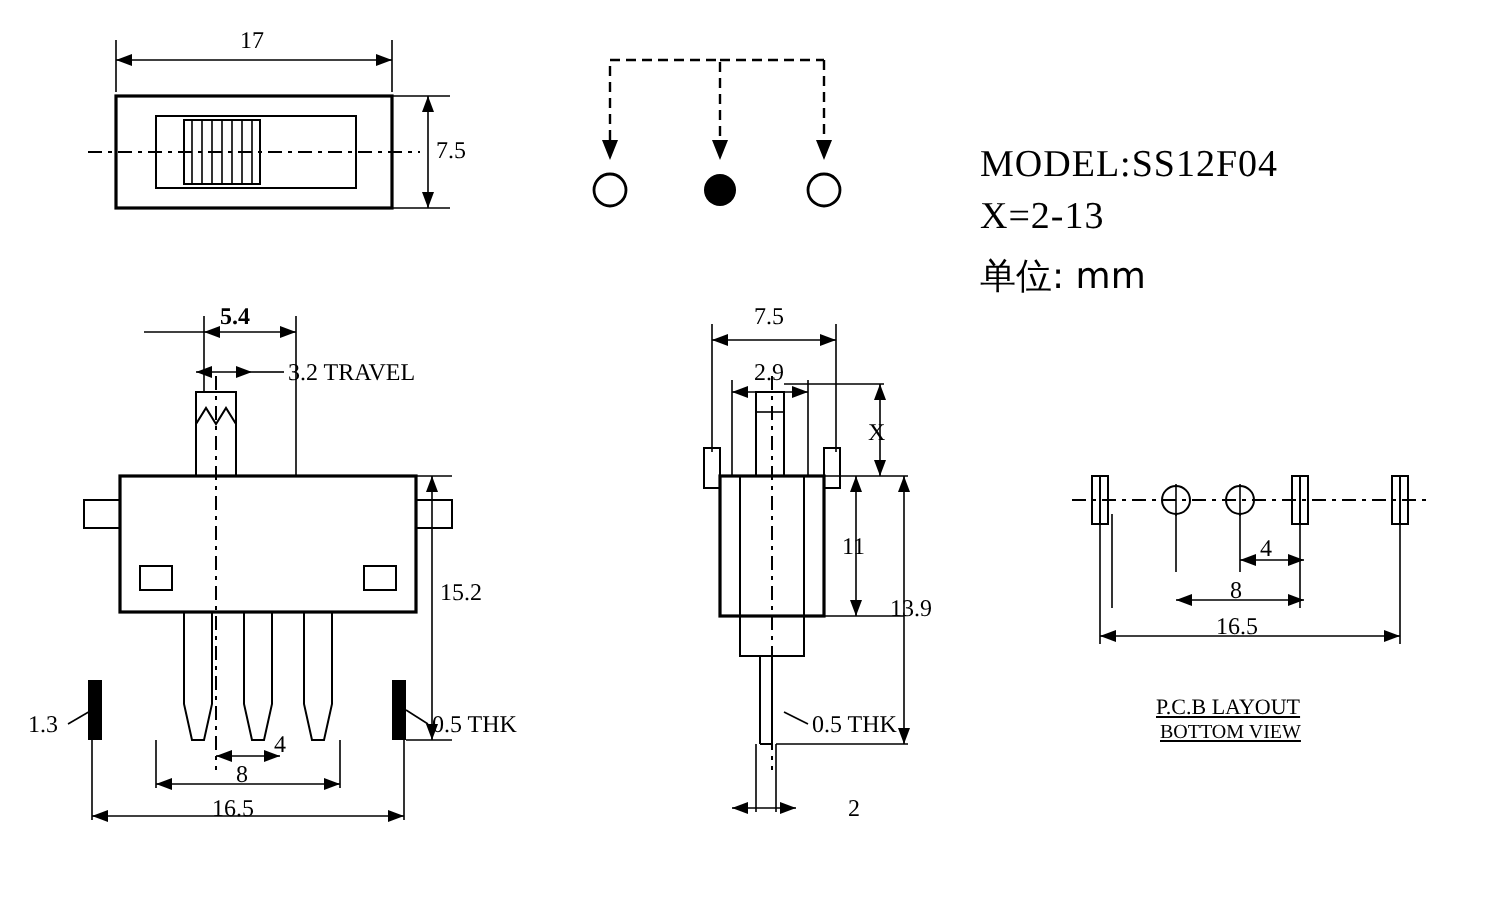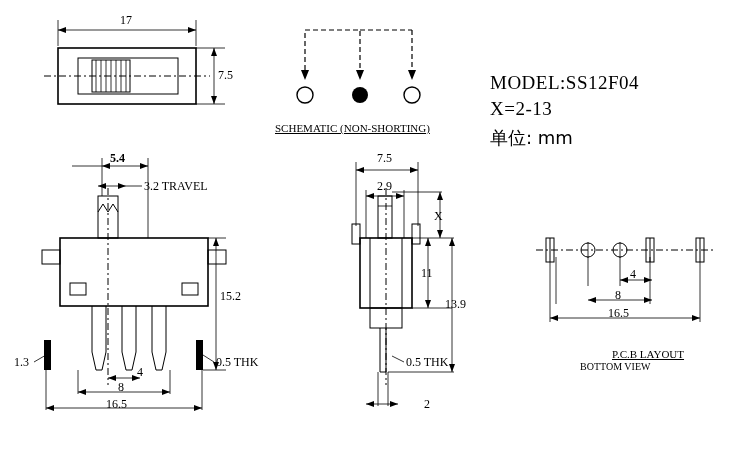--- a/index.html
+++ b/index.html
@@ -10,21 +10,21 @@
     color:#000;
     overflow:hidden;
     position:relative;
   }
   #stage{position:relative;width:643px;height:450px;}
   .abs{position:absolute;}
   .lbl{font-family:"Liberation Serif", serif;font-size:12px;line-height:1;white-space:nowrap;}
   .title{font-family:"Liberation Serif", serif;font-size:19px;white-space:nowrap;letter-spacing:0.5px;}
   .title2{font-family:"Liberation Serif", serif;font-size:18px;white-space:nowrap;}
   .cap{font-family:"Liberation Serif", serif;font-size:11px;white-space:nowrap;text-decoration:underline;}
-  .cap2{font-family:"Liberation Serif", serif;font-size:10px;white-space:nowrap;}
+  .cap2{font-family:"Liberation Serif", serif;font-size:10px;white-space:nowrap;text-decoration:underline;}
   svg{position:absolute;left:0;top:0;}
   .ln{stroke:#000;stroke-width:1;fill:none;}
   .ln2{stroke:#000;stroke-width:1.6;fill:none;}
   .thin{stroke:#000;stroke-width:0.8;fill:none;}
   .dash{stroke:#000;stroke-width:1;fill:none;stroke-dasharray:7 3 2 3;}
   .dashed{stroke:#000;stroke-width:1.2;fill:none;stroke-dasharray:5 3;}
   .fillblk{fill:#000;}
   .fillwht{fill:#fff;stroke:#000;stroke-width:1.4;}
 </style>
 </head>
@@ -234,21 +234,20 @@
 
       <line class="thin" x1="550" y1="318" x2="700" y2="318"></line>
       <polygon class="fillblk" points="550,318 558,315 558,321"></polygon>
       <polygon class="fillblk" points="700,318 692,315 692,321"></polygon>
     </g>
   </svg>
 
   <div class="abs lbl" style="left:120px;top:14px;">17</div>
   <div class="abs lbl" style="left:218px;top:69px;">7.5</div>
 
-  <div class="abs cap" style="left:275px;top:122px;">SCHEMATIC (NON-SHORTING)</div>
 
   <div class="abs title" style="left:490px;top:72px;">MODEL:SS12F04</div>
   <div class="abs title" style="left:490px;top:98px;">X=2-13</div>
   <div class="abs title2" style="left:490px;top:126px;font-family:'DejaVu Sans', sans-serif;">单位: mm</div>
 
   <div class="abs lbl" style="left:110px;top:152px;font-weight:bold;">5.4</div>
   <div class="abs lbl" style="left:144px;top:180px;">3.2  TRAVEL</div>
   <div class="abs lbl" style="left:220px;top:290px;">15.2</div>
   <div class="abs lbl" style="left:14px;top:356px;">1.3</div>
   <div class="abs lbl" style="left:137px;top:366px;">4</div>
@@ -260,16 +259,16 @@
   <div class="abs lbl" style="left:377px;top:180px;">2.9</div>
   <div class="abs lbl" style="left:434px;top:210px;">X</div>
   <div class="abs lbl" style="left:421px;top:267px;">11</div>
   <div class="abs lbl" style="left:445px;top:298px;">13.9</div>
   <div class="abs lbl" style="left:406px;top:356px;">0.5 THK</div>
   <div class="abs lbl" style="left:424px;top:398px;">2</div>
 
   <div class="abs lbl" style="left:630px;top:268px;">4</div>
   <div class="abs lbl" style="left:615px;top:289px;">8</div>
   <div class="abs lbl" style="left:608px;top:307px;">16.5</div>
-  <div class="abs cap" style="left:578px;top:348px;margin-left:34px;">P.C.B LAYOUT</div>
+  <div class="abs cap" style="left:578px;top:348px;">P.C.B LAYOUT</div>
   <div class="abs cap2" style="left:580px;top:361px;">BOTTOM VIEW</div>
 
 </div>
 
 </body></html>

